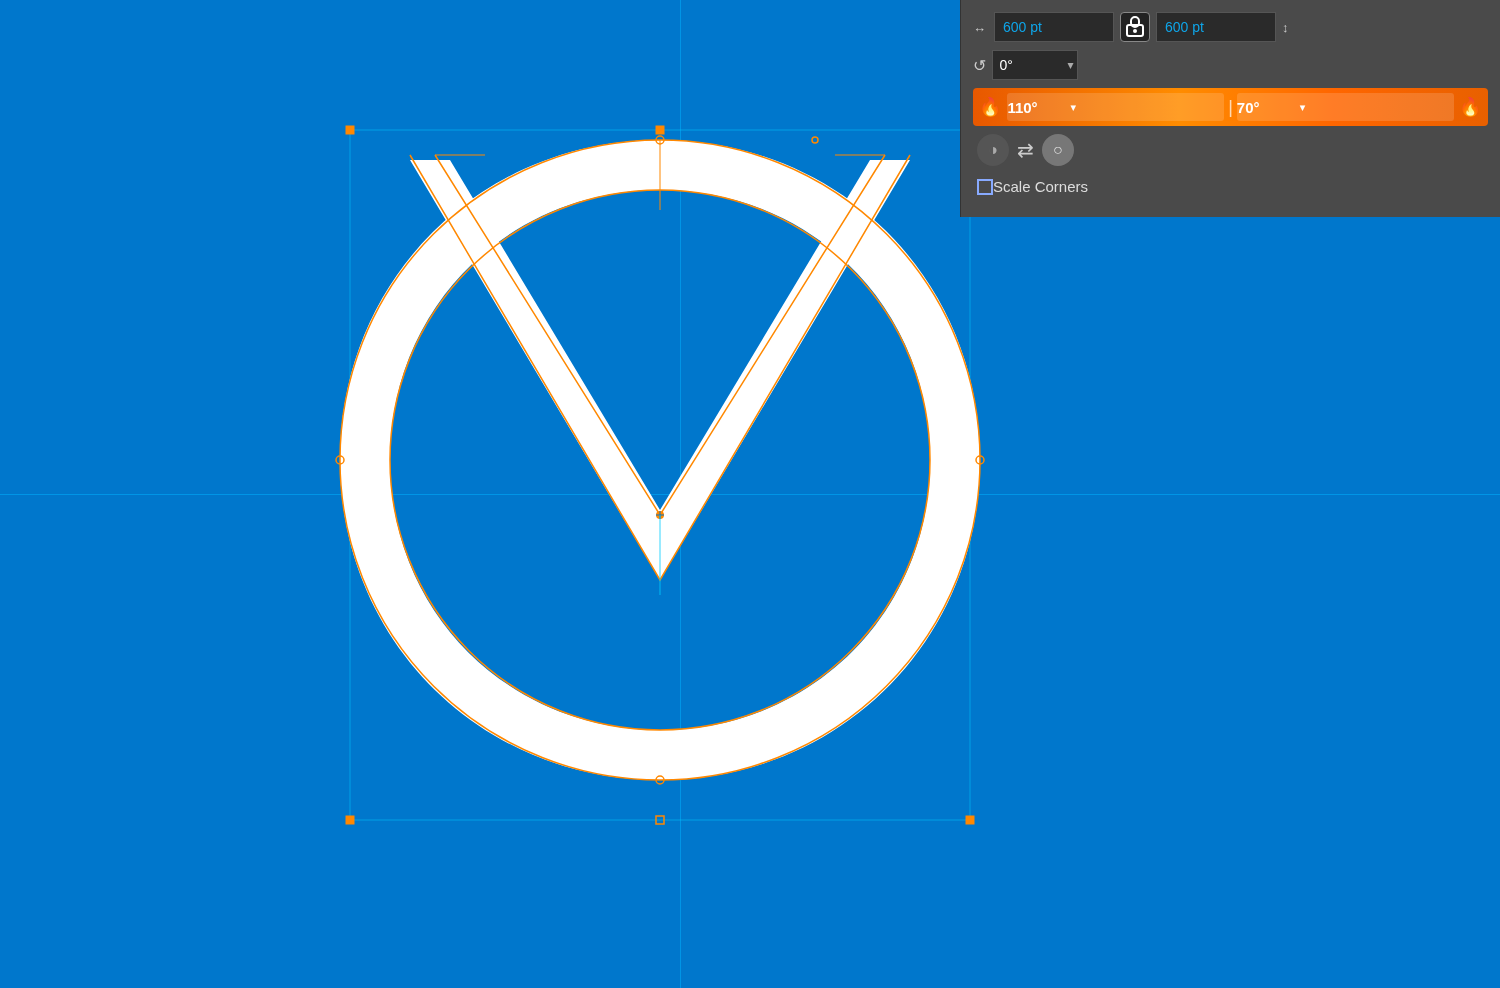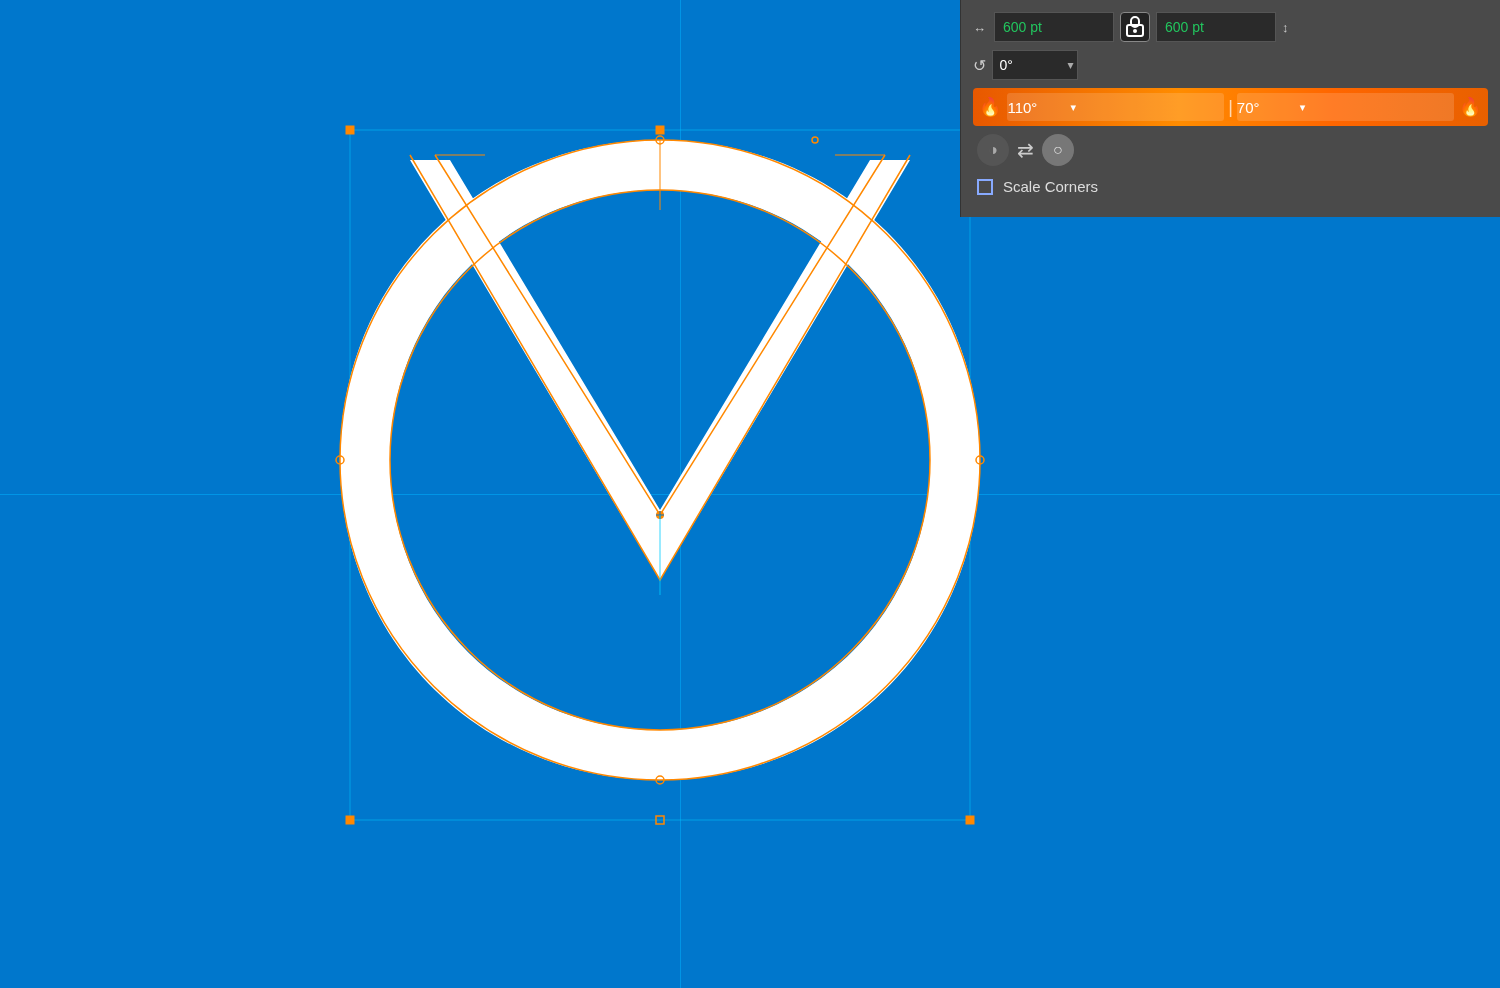--- a/index.html
+++ b/index.html
@@ -48,21 +48,21 @@
     .panel-row {
       display: flex;
       align-items: center;
       margin-bottom: 8px;
       gap: 6px;
     }
 
     .input-field {
       background: #2a2a2a;
       border: 1px solid #555;
-      color: #22c55e;
+      color: #0ea5e9;
       font-size: 14px;
       padding: 4px 8px;
       width: 100px;
       height: 30px;
       text-align: left;
     }
 
     .input-wide {
       width: 120px;
     }
@@ -137,21 +137,21 @@
       border-radius: 3px;
       height: 28px;
       flex: 1;
     }
 
     .orange-input {
       background: transparent;
       border: none;
       color: #fff;
       font-size: 15px;
-      font-weight: normal;
+      font-weight: bold;
       width: 60px;
       padding: 2px 0;
     }
 
     .orange-dropdown {
       color: #fff;
       font-size: 11px;
       padding: 0 3px;
       cursor: pointer;
     }
@@ -186,21 +186,20 @@
 
     .arrows-icon {
       color: #ccc;
       font-size: 20px;
     }
 
     
     .checkbox-row {
       display: flex;
       align-items: center;
-      gap: 10px;
       margin-bottom: 10px;
       padding-left: 4px;
     }
 
     .checkbox-box {
       width: 16px;
       height: 16px;
       border: 2px solid #88aaff;
       background: transparent;
       display: inline-block;

